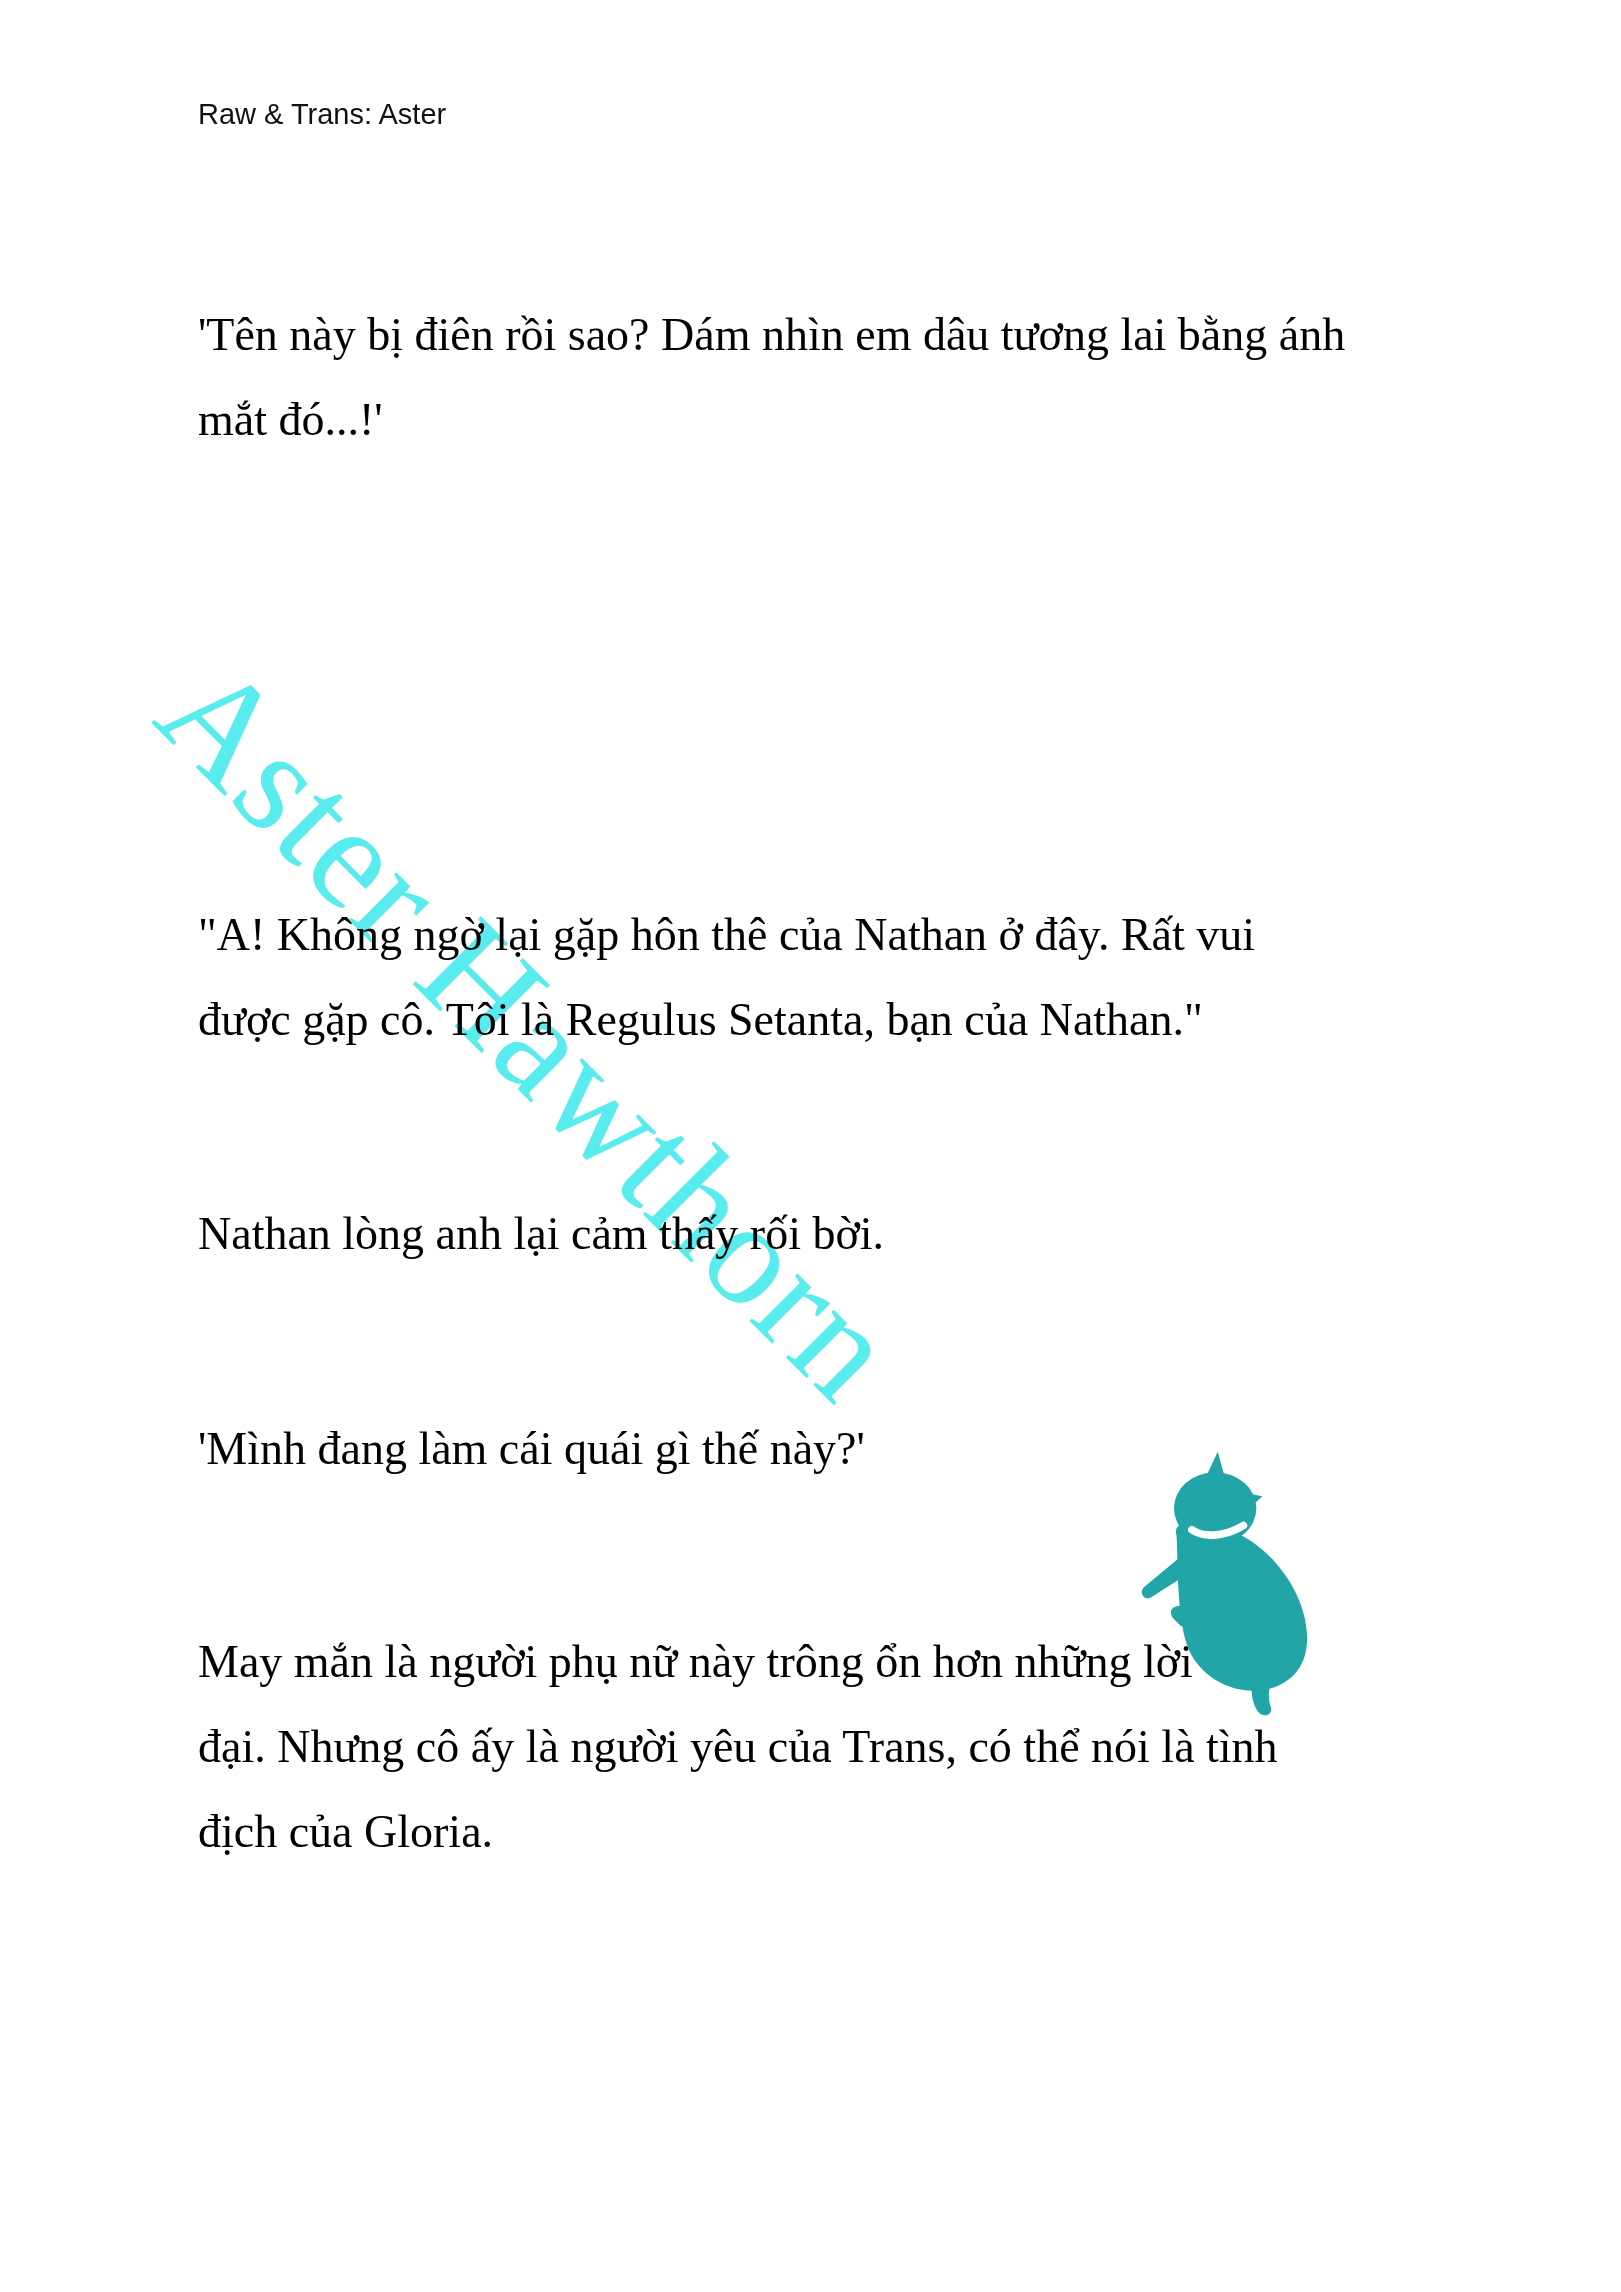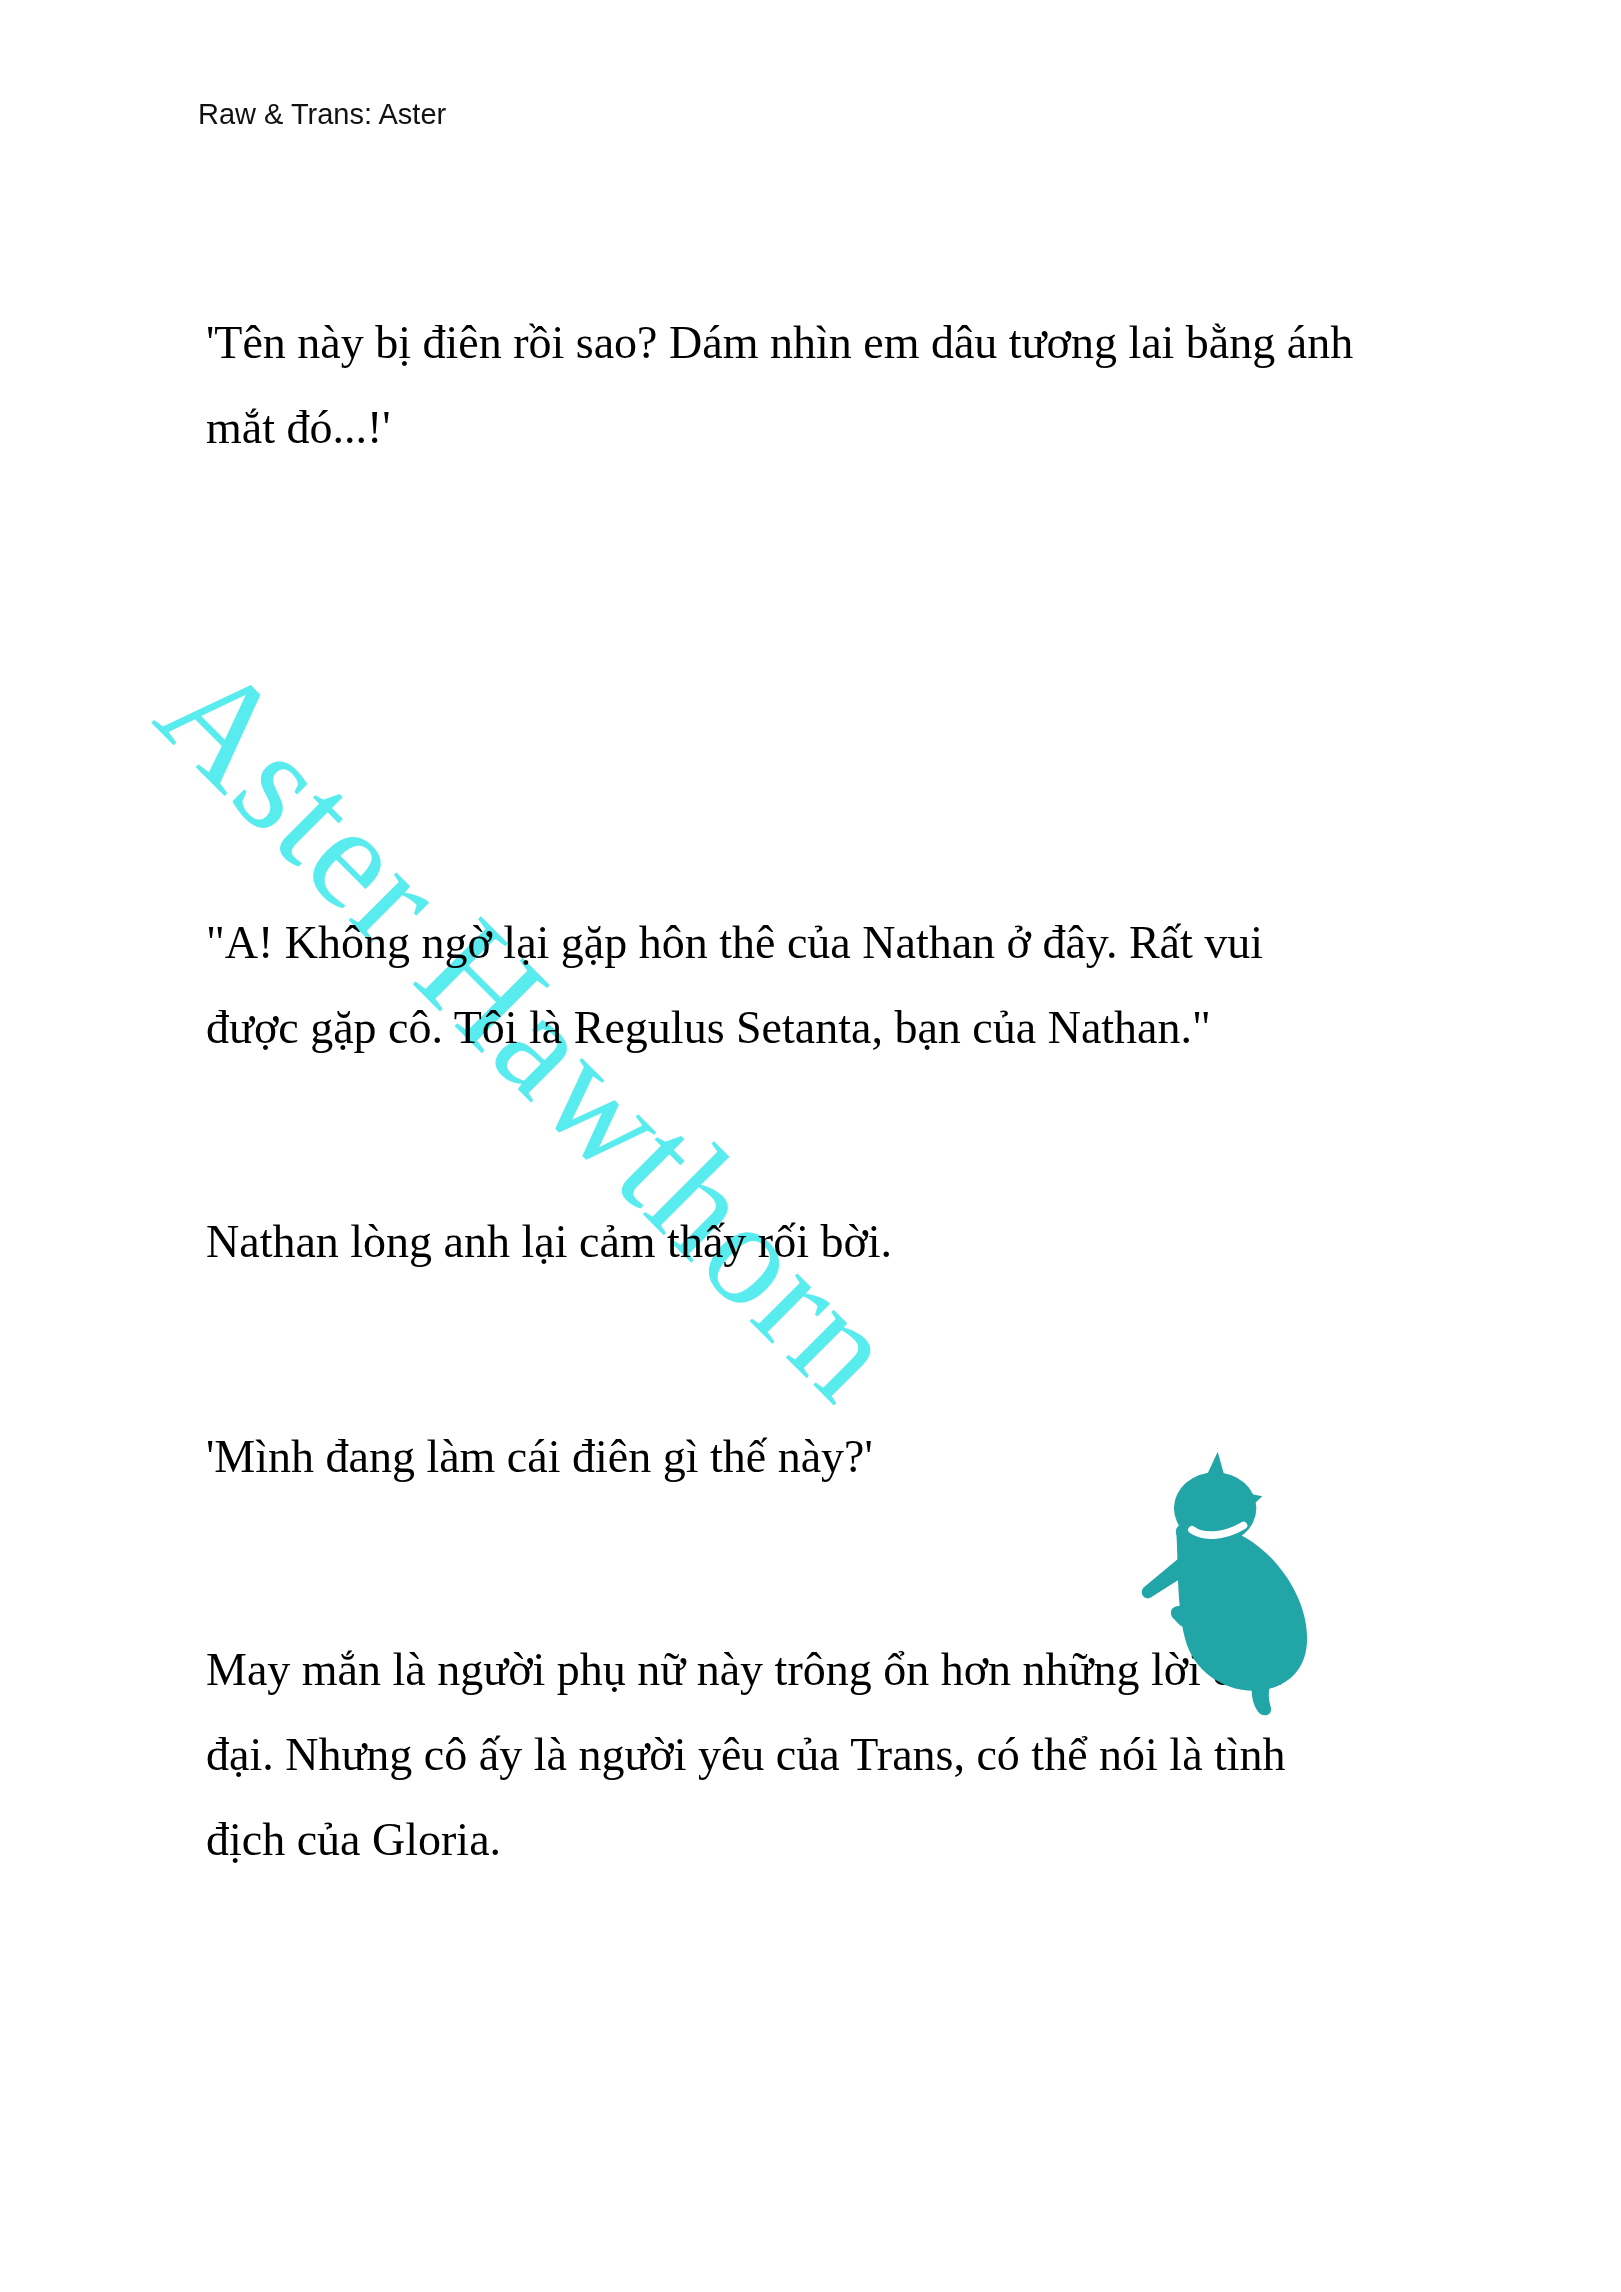--- a/index.html
+++ b/index.html
@@ -5,21 +5,21 @@
   html, body { margin: 0; padding: 0; background: #ffffff; }
   body { width: 1621px; height: 2293px; position: relative; overflow: hidden; }
   .page { position: absolute; left: 0; top: 0; width: 1621px; height: 2293px; background: #fff; }
   .header {
     position: absolute; left: 198px; top: 98px;
     font-family: "Liberation Sans", sans-serif; font-size: 29px; color: #111;
   }
   .para {
     position: absolute; left: 198px; width: 1274px;
     font-family: "Liberation Serif", serif; font-size: 46px; line-height: 85px; color: #000;
-    margin: 8px; z-index: 3;
+    margin: 0; z-index: 3;
   }
   .watermark {
     position: absolute; left: 245px; top: 627px;
     font-family: "Liberation Serif", serif; font-size: 147px; color: #58ecef;
     transform-origin: 0 0; transform: rotate(45deg); white-space: nowrap;
     z-index: 2; letter-spacing: 2px;
   }
   .cat { position: absolute; left: 1125px; top: 1431px; width: 206px; height: 304px; z-index: 4; }
 </style>
 </head>
@@ -42,21 +42,21 @@
   <div class="para" style="top:892px">
     <div>"A! Không ngờ lại gặp hôn thê của Nathan ở đây. Rất vui</div>
     <div>được gặp cô. Tôi là Regulus Setanta, bạn của Nathan."</div>
   </div>
 
   <div class="para" style="top:1191px">
     <div>Nathan lòng anh lại cảm thấy rối bời.</div>
   </div>
 
   <div class="para" style="top:1406px">
-    <div>'Mình đang làm cái điên gì thế này?'</div>
+    <div>'Mình đang làm cái quái gì thế này?'</div>
   </div>
 
   <div class="para" style="top:1619px">
     <div>May mắn là người phụ nữ này trông ổn hơn những lời đồn</div>
     <div>đại. Nhưng cô ấy là người yêu của Trans, có thể nói là tình</div>
     <div>địch của Gloria.</div>
   </div>
 
   <svg class="cat" viewBox="0 0 240 330">
     <g fill="#21a5a6">

